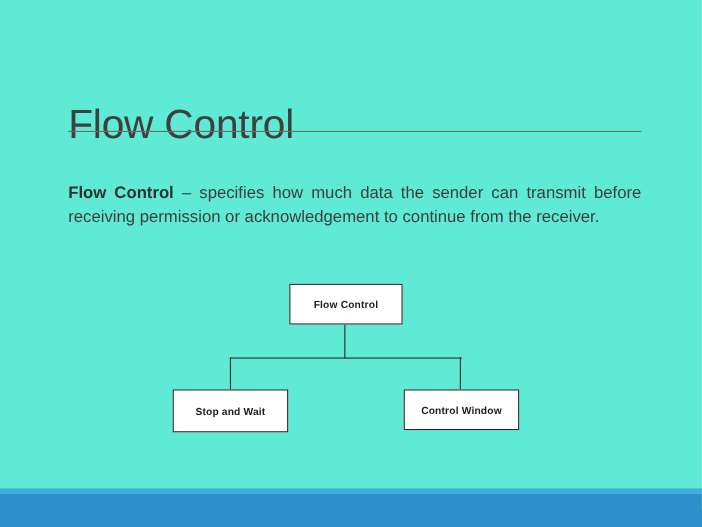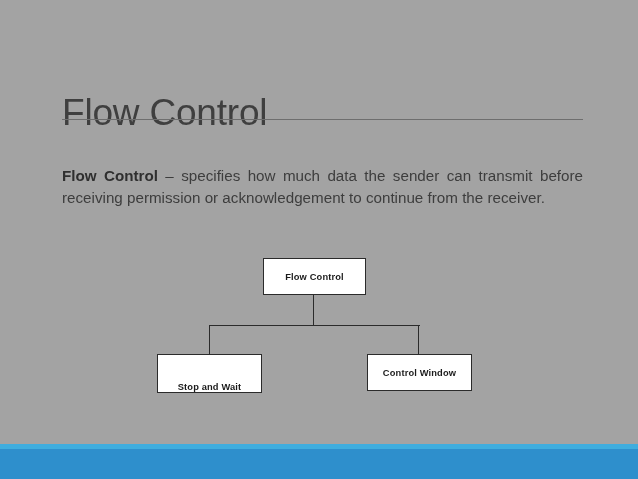--- a/index.html
+++ b/index.html
@@ -10,21 +10,21 @@
     width: 638px;
     height: 479px;
     background: #ffffff;
     font-family: "Liberation Sans", sans-serif;
     overflow: hidden;
   }
   .slide {
     position: relative;
     width: 638px;
     height: 479px;
-    background: #a3a3a3;
+    background: #5eead4;
   }
 
   
   .slide-title {
     position: absolute;
     left: 62px;
     top: 66px;
     font-size: 37px;
     font-weight: 300;
     letter-spacing: -0.2px;
@@ -86,21 +86,20 @@
     left: 263px;
     top: 258px;
     width: 103px;
     height: 37px;
   }
   .node-left {
     left: 157px;
     top: 354px;
     width: 105px;
     height: 39px;
-    align-items: flex-end;
   }
   .node-right {
     left: 367px;
     top: 354px;
     width: 105px;
     height: 37px;
   }
 
   .conn {
     position: absolute;

